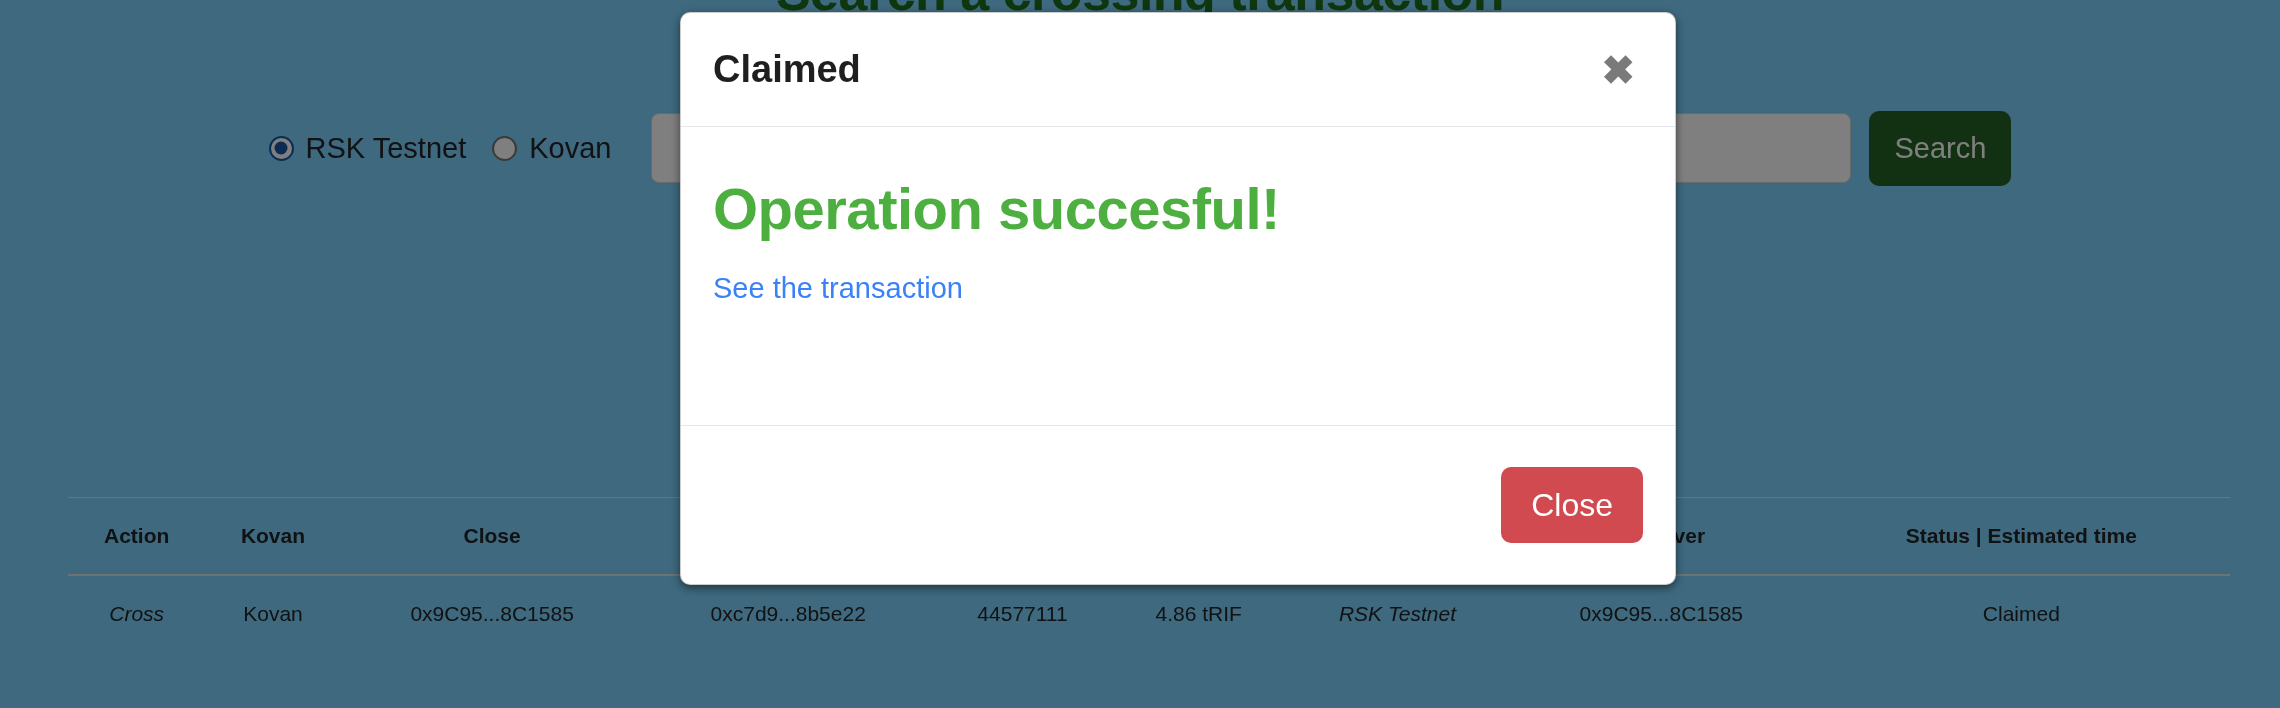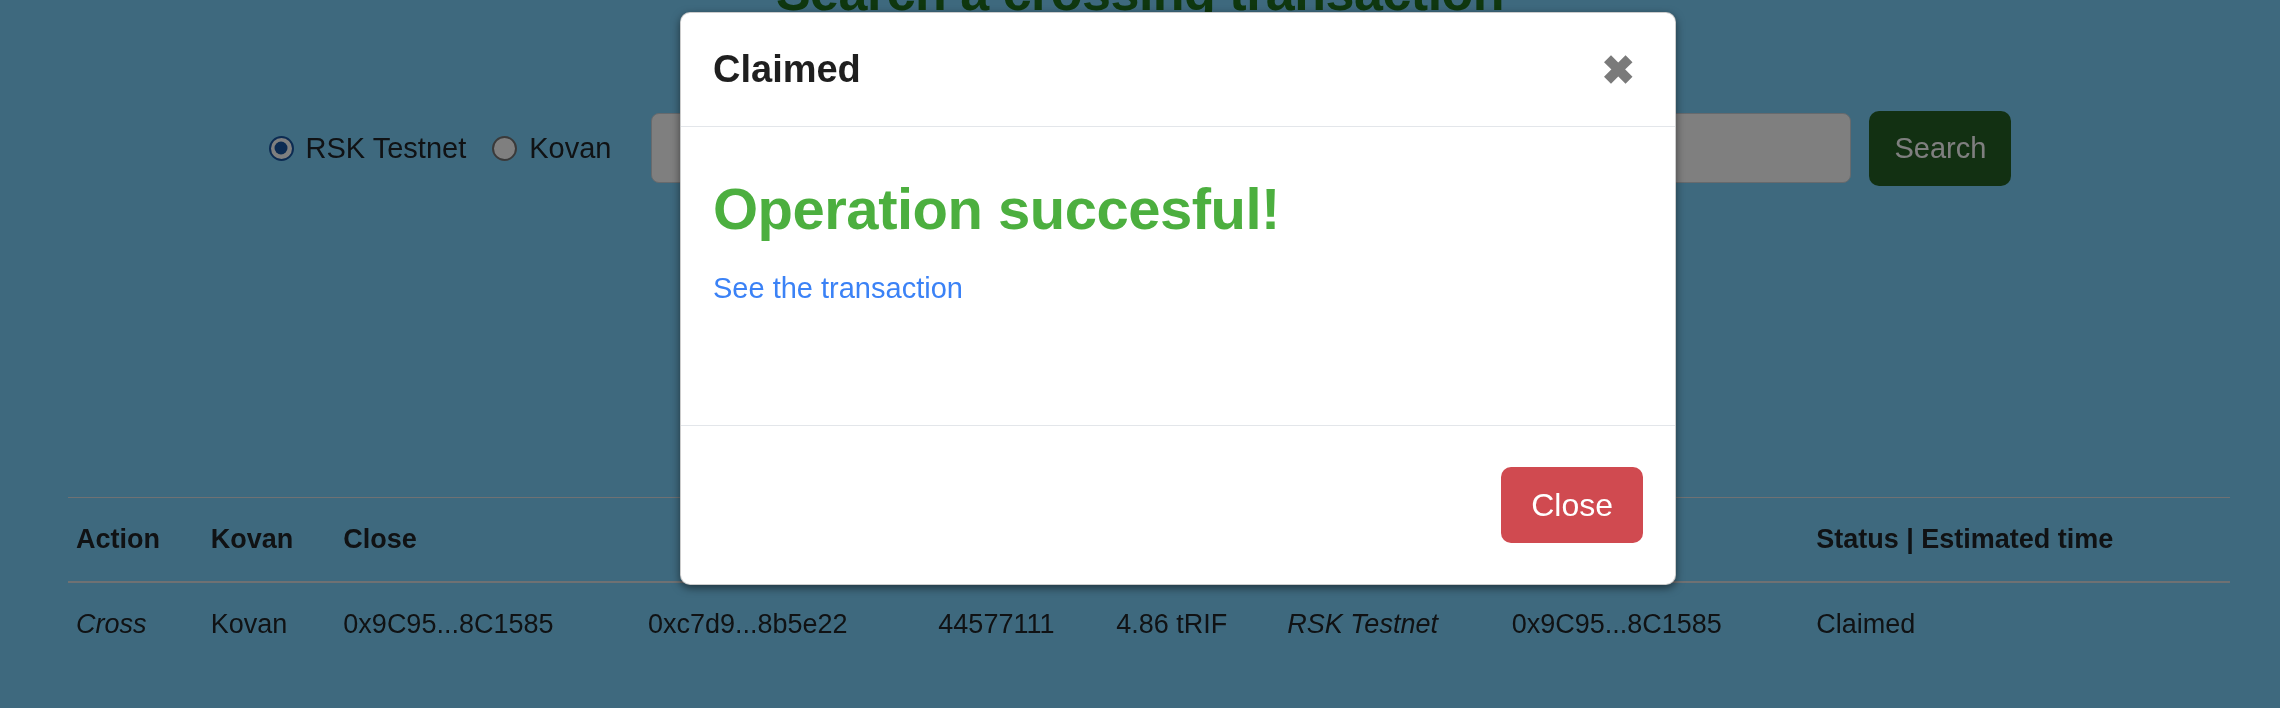--- a/index.html
+++ b/index.html
@@ -118,22 +118,22 @@
   
   .tx-table {
     position: absolute;
     top: 497px;
     left: 68px;
     width: 2162px;
     border-collapse: collapse;
   }
   .tx-table th, .tx-table td {
     padding: 26px 8px;
-    text-align: left;
-    font-size: 27px;
+    text-align: center;
+    font-size: 21px;
     color: #212529;
     border-top: 1px solid #dee2e6;
     white-space: nowrap;
   }
   .tx-table th {
     font-weight: 700;
     border-bottom: 2px solid #dee2e6;
     border-top: 1px solid #dee2e6;
   }
   .tx-table td { font-weight: 400; }

